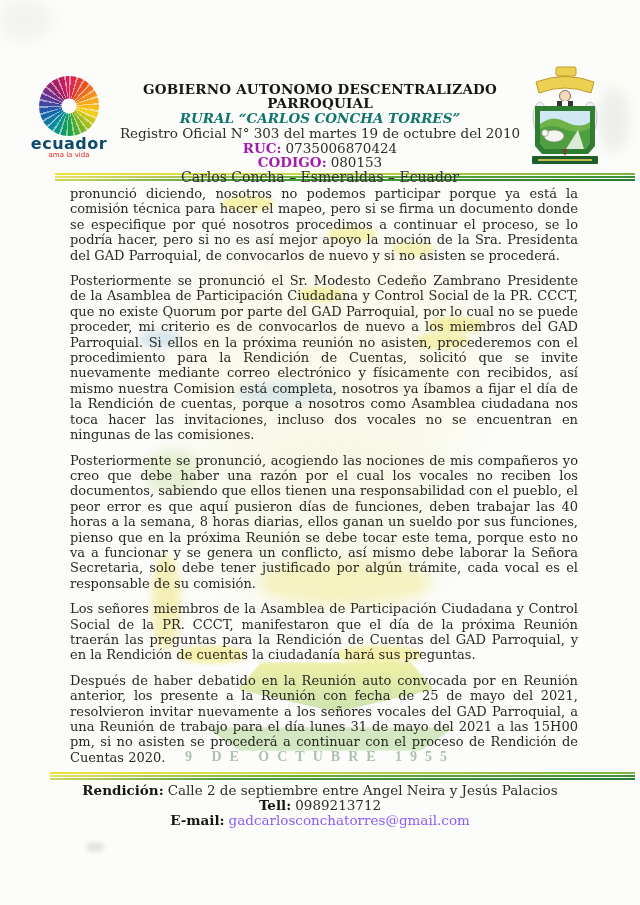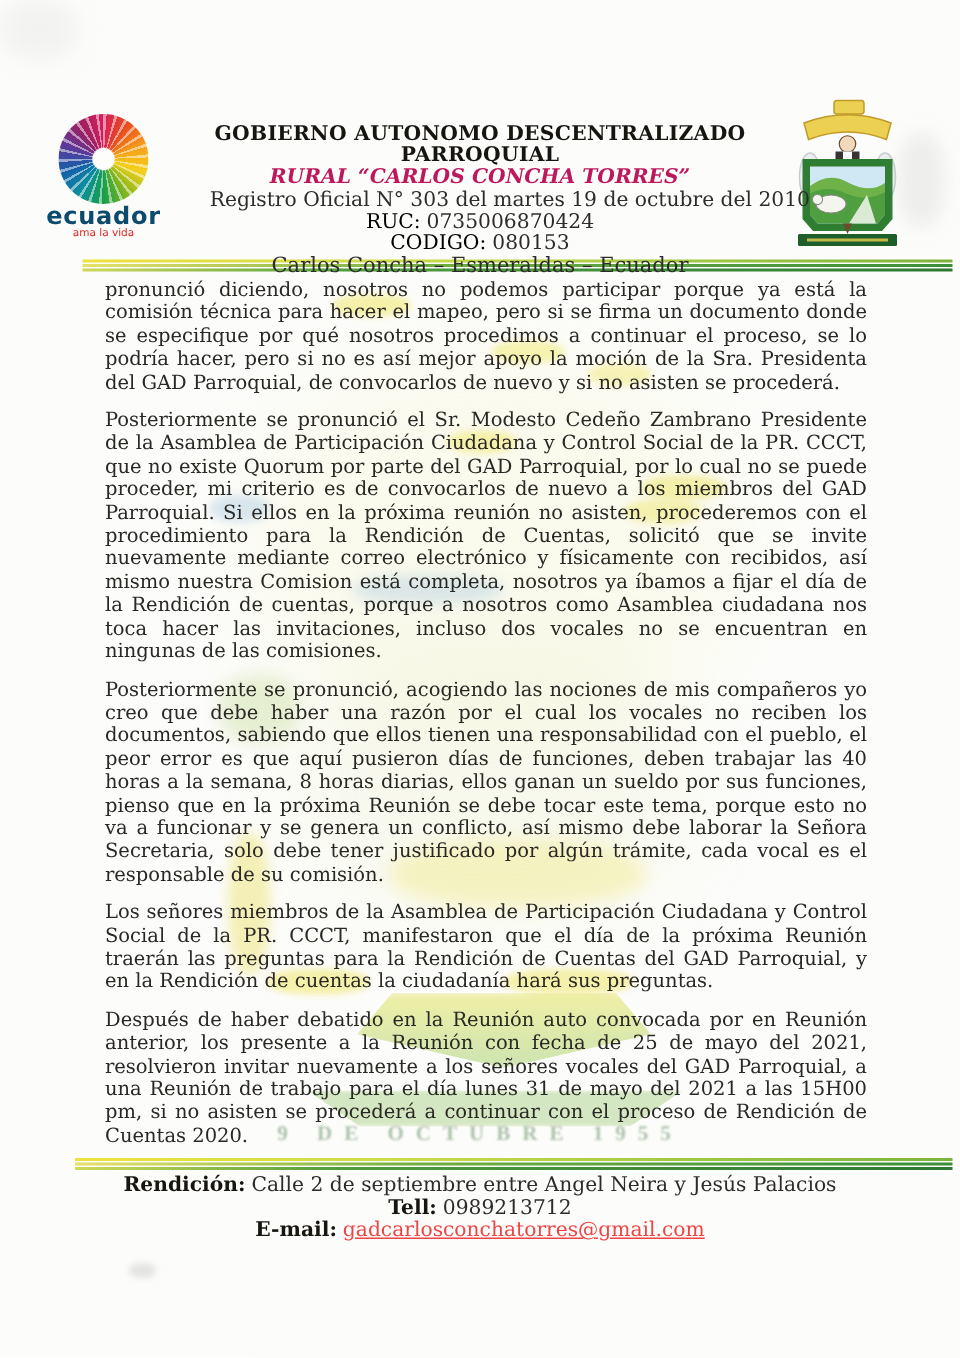--- a/index.html
+++ b/index.html
@@ -6,24 +6,24 @@
   .page{
     width:640px;height:905px;position:relative;overflow:hidden;
     background:#fcfcfa;
     font-family:"DejaVu Serif","Liberation Serif",serif;
     color:#2e2c29;
   }
   
   .header{position:relative;height:172px;}
   .h-text{position:absolute;left:100px;right:100px;top:82px;text-align:center;line-height:14.4px;}
   .org1{font-weight:bold;font-size:13.5px;letter-spacing:.2px;color:#17150f;}
-  .org2{font-weight:bold;font-style:italic;font-size:13.5px;color:#be185d;}
-  .registro{font-size:13.5px;margin-top:1px;text-align:right;}
+  .org2{font-weight:bold;font-style:italic;font-size:13.5px;color:#0f766e;}
+  .registro{font-size:13.5px;margin-top:1px;}
   .idline{font-size:13.5px;}
-  .idline .lbl{font-weight:normal;margin-right:4px;color:#000000;}
+  .idline .lbl{font-weight:bold;margin-right:4px;color:#a21caf;}
   .location{font-size:14px;margin-top:1px;}
   
   .logo-ec{position:absolute;left:24px;top:76px;width:90px;text-align:center;}
   .spiral{
     width:60px;height:60px;margin:0 auto;border-radius:50%;
     background:
       radial-gradient(circle at center,#fdfdfb 0 7px,rgba(255,255,255,0) 8px),
       repeating-conic-gradient(rgba(255,255,255,.5) 0deg 4deg, rgba(255,255,255,0) 4deg 14deg),
       conic-gradient(#d81e5b,#e94f1d,#f6a01a,#f4d019,#8cb71b,#159f4a,#0b8ea0,#1460a8,#5b3a9b,#9b1f63,#d81e5b);
   }
@@ -47,21 +47,21 @@
   .wm-text{
     position:absolute;left:0;right:0;top:749px;z-index:1;text-align:center;
     font-family:Liberation Serif, serif;font-weight:bold;font-size:14px;
     letter-spacing:8px;color:rgba(95,135,95,.5);filter:blur(.6px);
   }
   
   .footer{position:absolute;left:0;right:0;top:771px;z-index:2;}
   .f-divider{margin:0 5px 0 50px;}
   .f-lines{text-align:center;font-size:13.5px;line-height:15.2px;margin-top:3px;}
   .f-lines .lbl{font-weight:bold;margin-right:4px;color:#17150f;}
-  .email-link{color:#ef4444;text-decoration:underline;cursor:pointer;}
+  .email-link{color:#8b5cf6;cursor:pointer;}
 </style>
 </head>
 <body>
 
 <div class="page">
 
   <div class="artifacts">
     <div class="blob" style="left:170px;top:240px;width:320px;height:250px;background:rgba(240,235,150,.12);filter:blur(25px);"></div>
     <div class="blob" style="left:200px;top:430px;width:260px;height:180px;background:rgba(230,235,160,.14);filter:blur(25px);"></div>
     <div class="blob" style="left:222px;top:196px;width:52px;height:15px;background:rgba(240,230,90,.5);filter:blur(2px);"></div>

